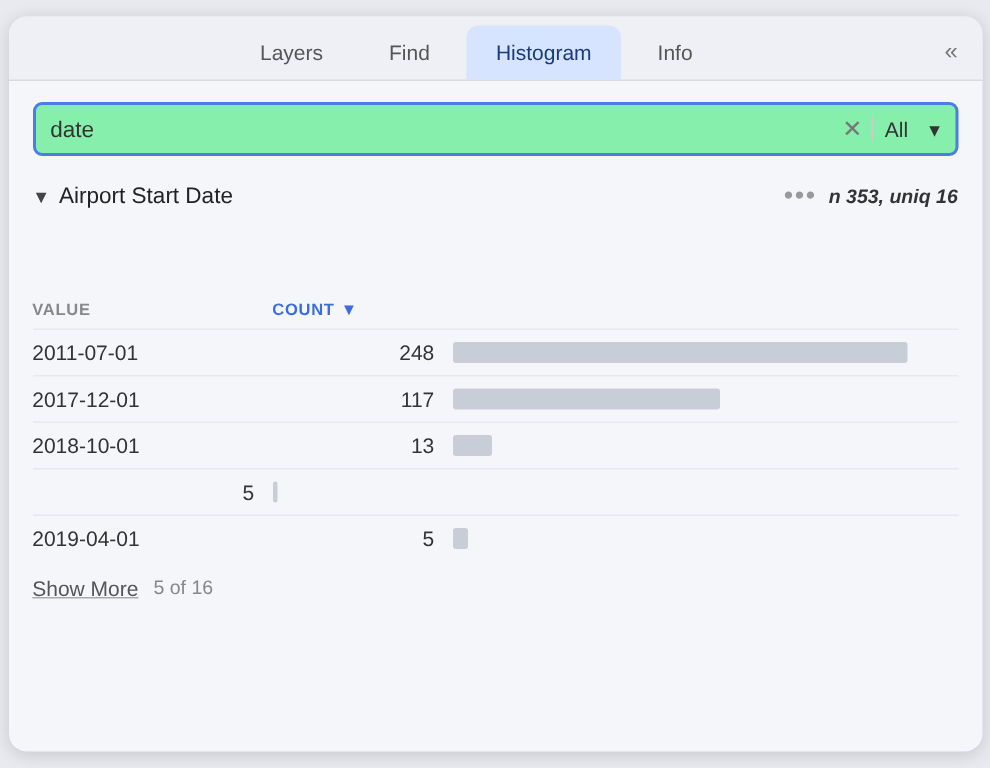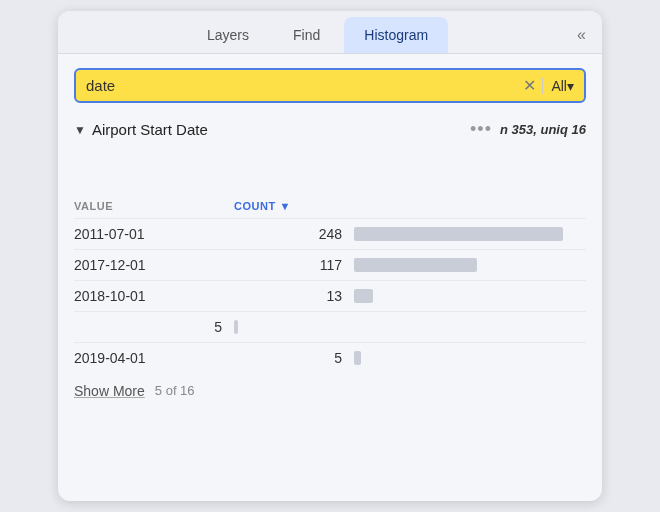--- a/index.html
+++ b/index.html
@@ -8,21 +8,21 @@
       background: #e8eaf0;
       display: flex;
       justify-content: center;
       align-items: center;
       width: 660px;
       height: 512px;
     }
     .panel {
       background: #f5f6fa;
       border-radius: 12px;
-      width: 544px;
+      width: 649px;
       min-height: 490px;
       box-shadow: 0 2px 12px rgba(0,0,0,0.15);
       overflow: hidden;
       display: flex;
       flex-direction: column;
     }
     
     .tab-bar {
       display: flex;
       align-items: center;
@@ -61,21 +61,21 @@
       color: #777;
       padding: 4px 8px;
     }
     
     .search-row {
       display: flex;
       align-items: center;
       margin: 14px 16px 10px 16px;
       border: 2px solid #4a7de8;
       border-radius: 6px;
-      background: #fde047;
+      background: #86efac;
       padding: 6px 10px;
     }
     .search-input {
       flex: 1;
       border: none;
       outline: none;
       font-size: 15px;
       color: #333;
       background: transparent;
     }
@@ -83,21 +83,21 @@
       background: none;
       border: none;
       cursor: pointer;
       font-size: 16px;
       color: #777;
       padding: 0 6px;
     }
     .all-dropdown {
       display: flex;
       align-items: center;
-      gap: 0;
+      gap: 14px;
       font-size: 14px;
       color: #333;
       cursor: pointer;
       border-left: 1px solid #ccc;
       padding-left: 8px;
     }
     
     .section-header {
       display: flex;
       align-items: center;
@@ -210,20 +210,21 @@
 </head>
 <body>
 
 <div class="panel">
 
   <div class="tab-bar">
     <div class="tab-bar-tabs">
       <button class="tab">Layers</button>
       <button class="tab">Find</button>
       <button class="tab active">Histogram</button>
+      <button class="tab">Info</button>
     </div>
     <button class="collapse-btn">«</button>
   </div>
 
   <div class="search-row">
     <input class="search-input" type="text" value="date" style="">
     <button class="clear-btn">✕</button>
     <div class="all-dropdown">
       <span>All</span>
       <span>▾</span>

